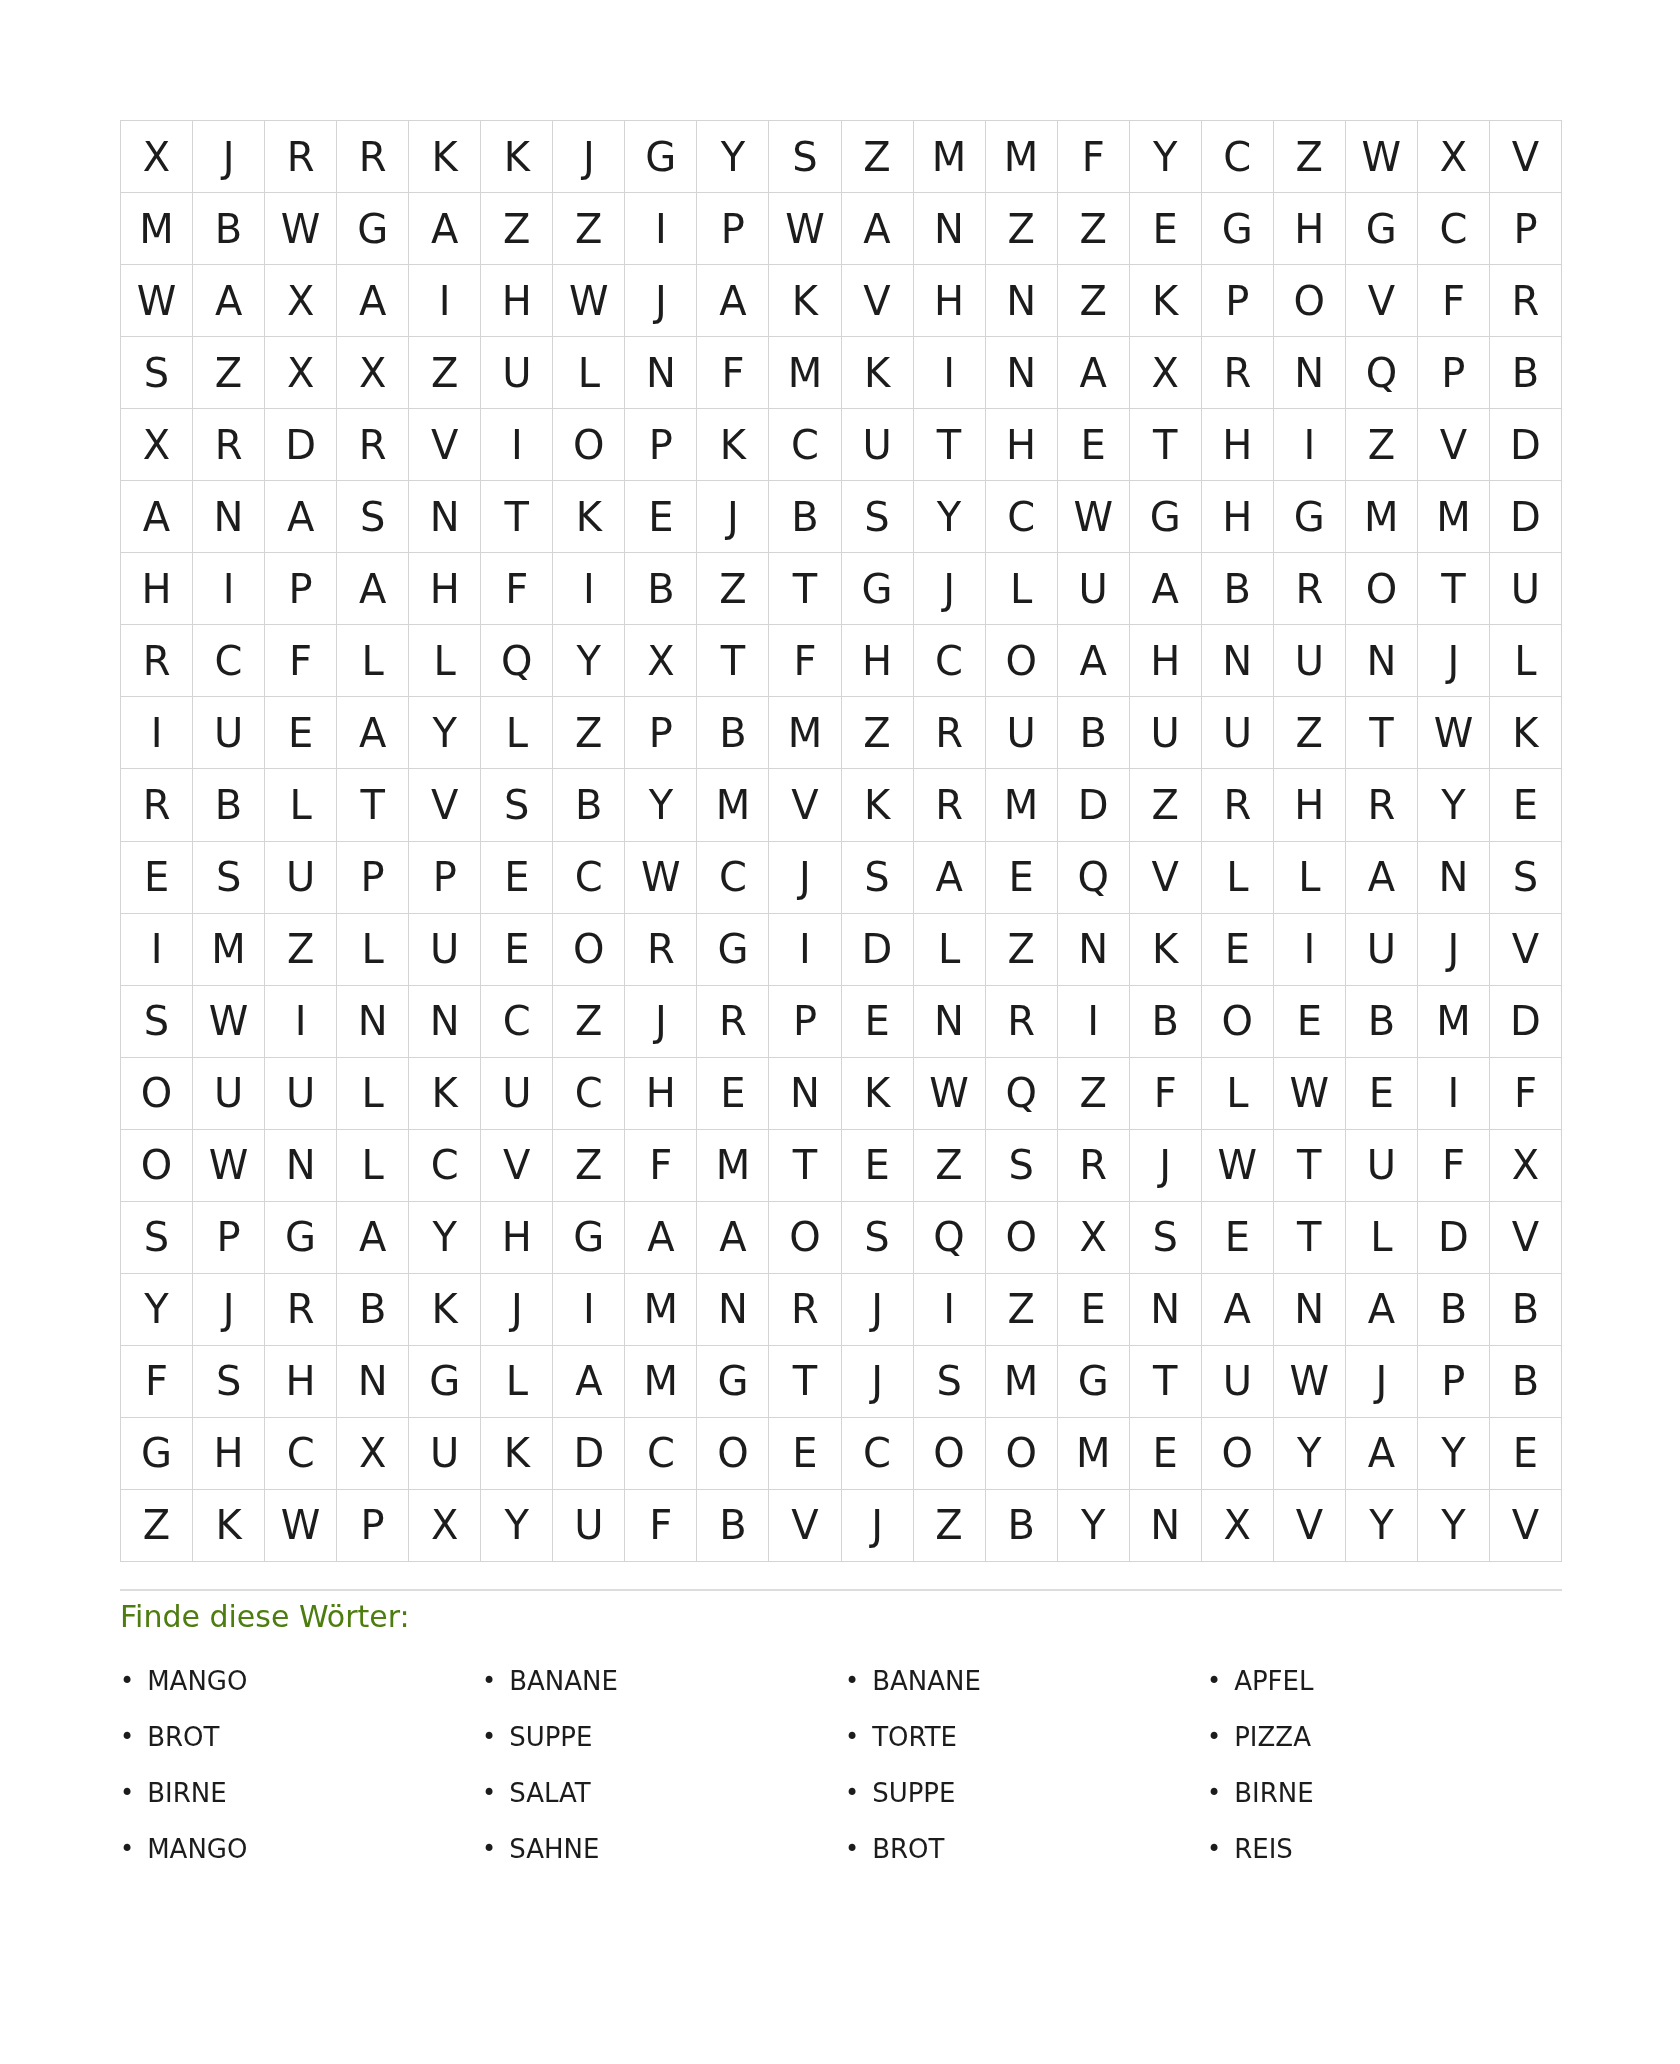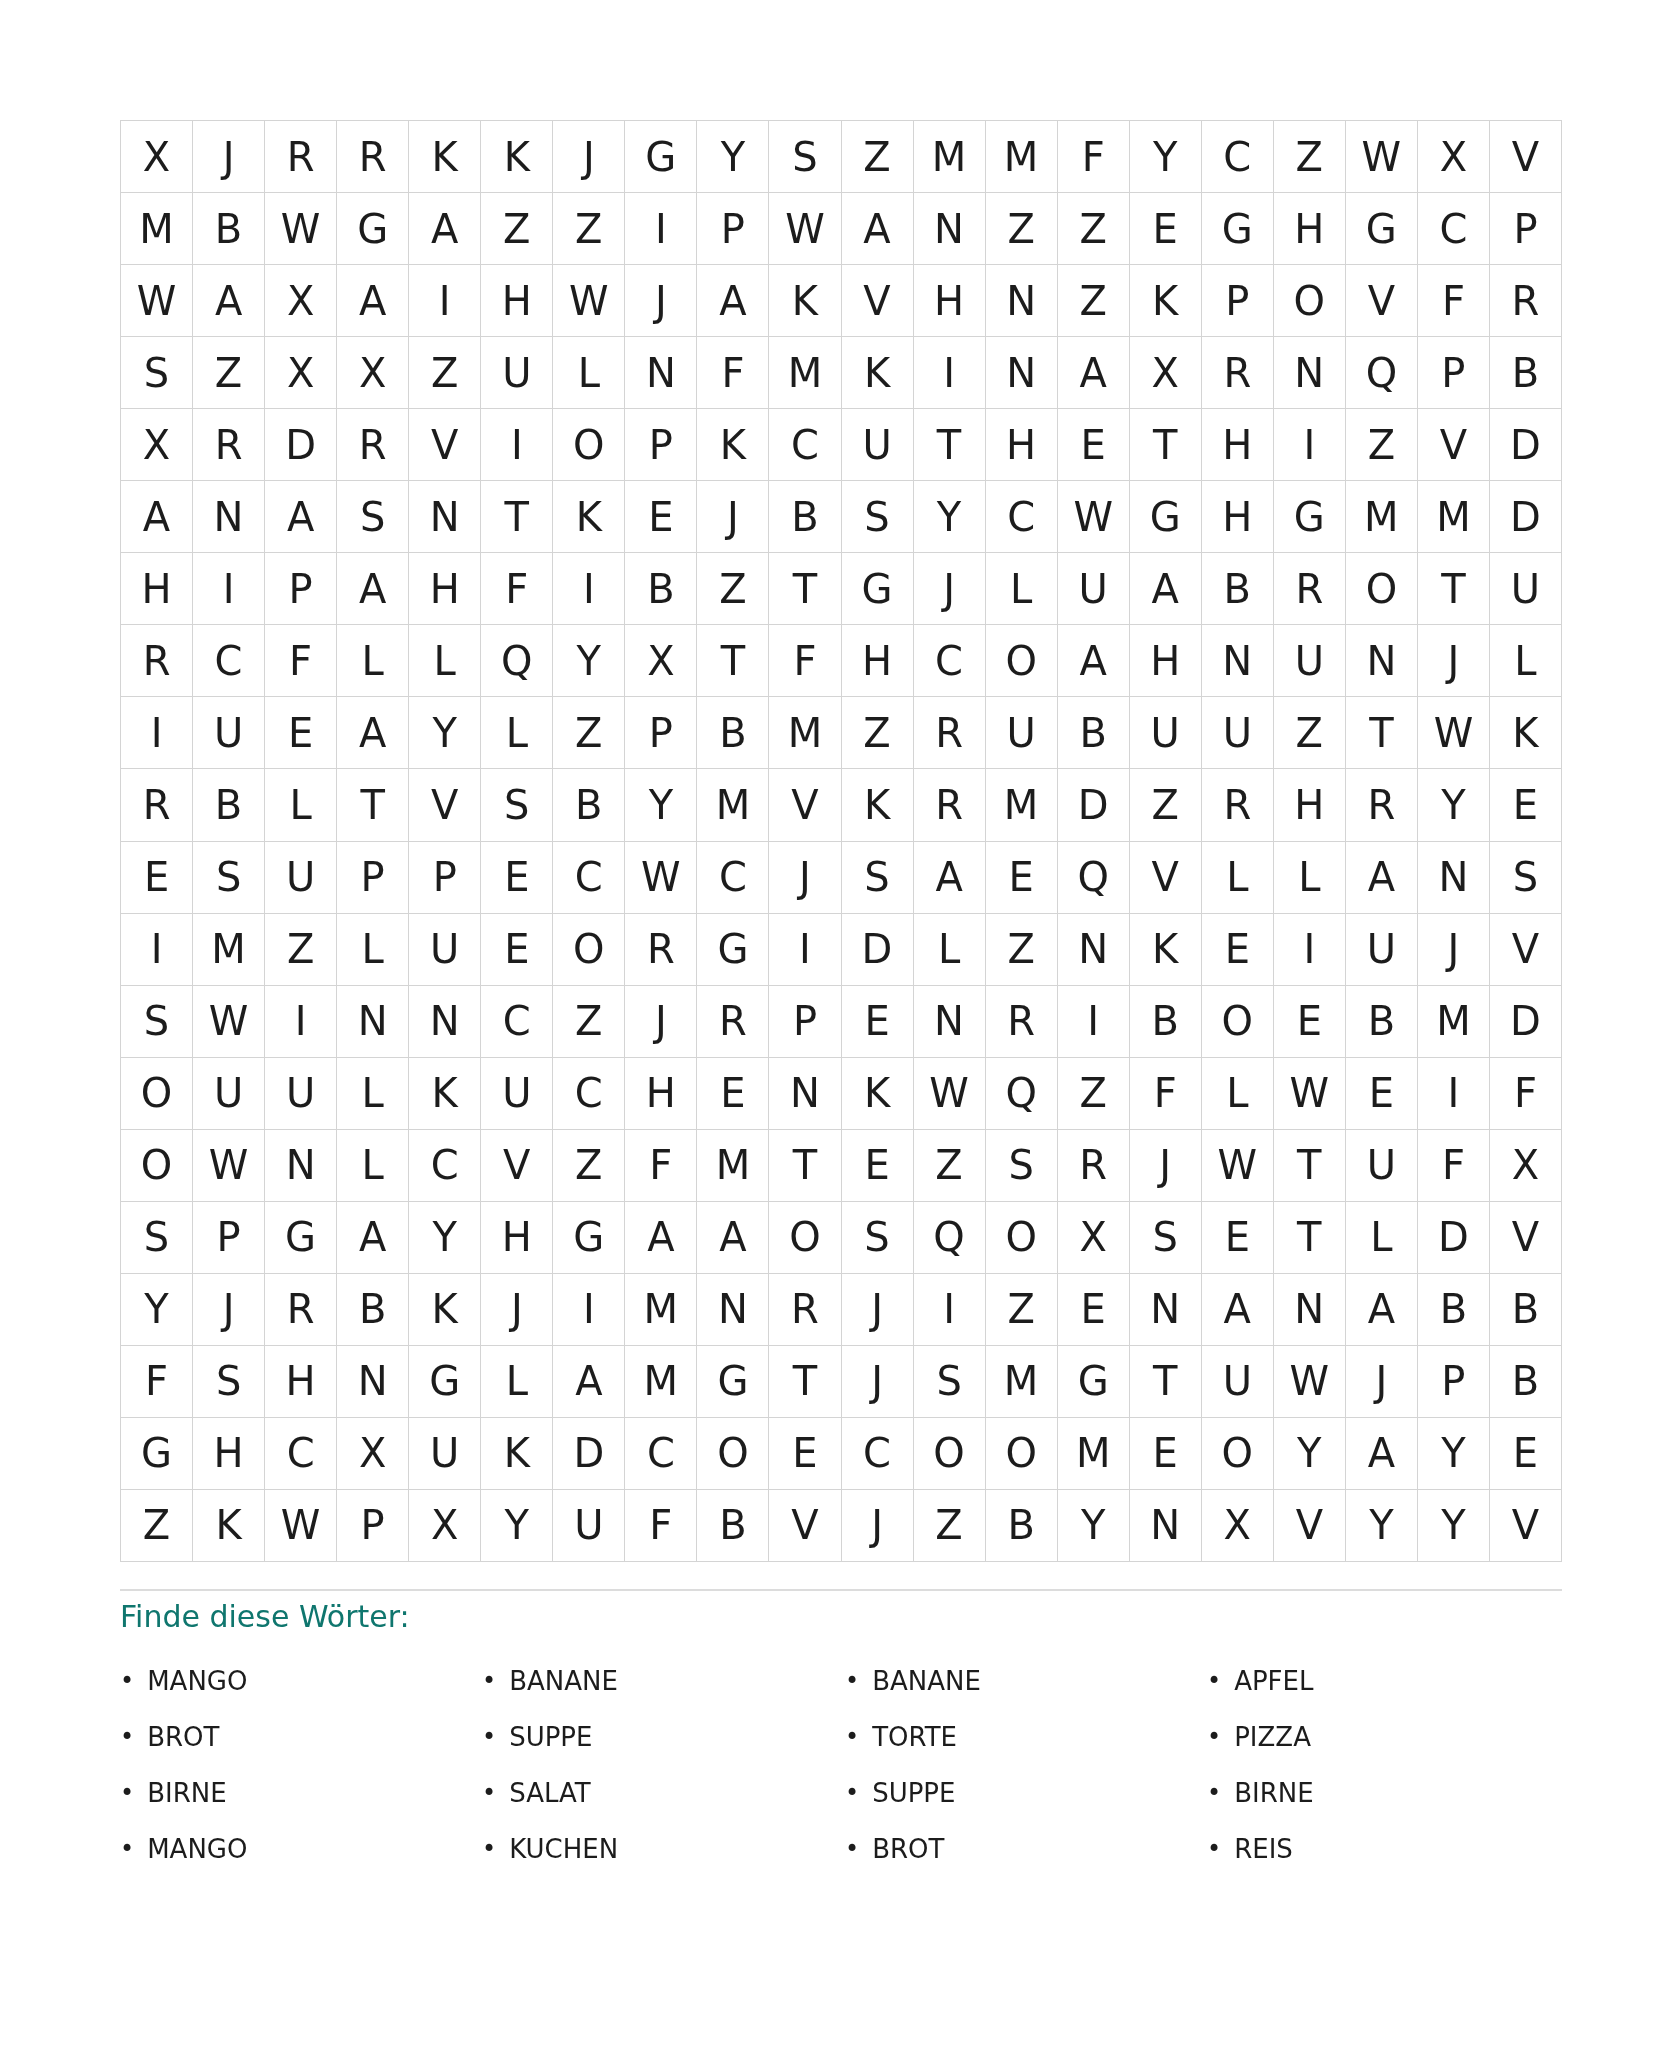--- a/index.html
+++ b/index.html
@@ -47,21 +47,21 @@
     width: 1442px;
     height: 2px;
     background: #dcdcdc;
   }
   .title {
     position: absolute;
     left: 120px;
     top: 1600px;
     font-size: 30px;
     line-height: 34px;
-    color: #0f766e;
+    color: #4d7c0f;
   }
   .word-col {
     position: absolute;
     top: 1668px;
     width: 330px;
   }
   .word-col.c0 { left: 120px; }
   .word-col.c1 { left: 482px; }
   .word-col.c2 { left: 845px; }
   .word-col.c3 { left: 1207px; }
@@ -517,21 +517,21 @@
     <div class="word-item">
       <span class="bullet">•</span>
       <span>SUPPE</span>
     </div>
     <div class="word-item">
       <span class="bullet">•</span>
       <span>SALAT</span>
     </div>
     <div class="word-item">
       <span class="bullet">•</span>
-      <span>KUCHEN</span>
+      <span>SAHNE</span>
     </div>
   </div>
 <div class="word-col c2">
     <div class="word-item">
       <span class="bullet">•</span>
       <span>BANANE</span>
     </div>
     <div class="word-item">
       <span class="bullet">•</span>
       <span>TORTE</span>

